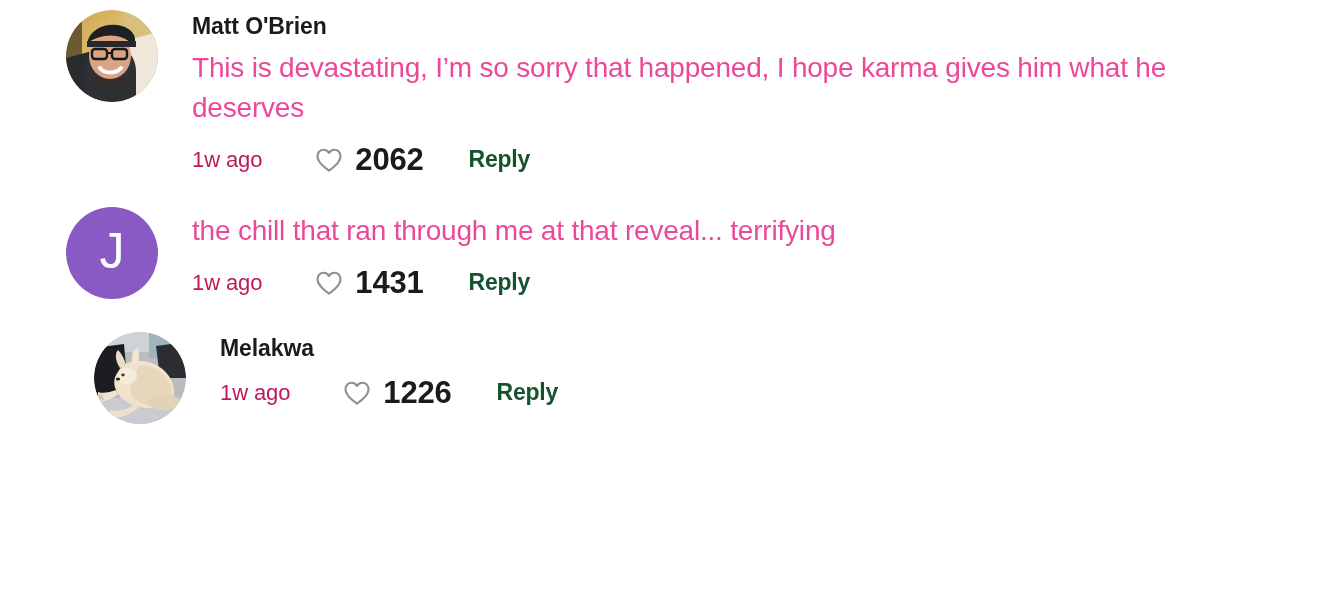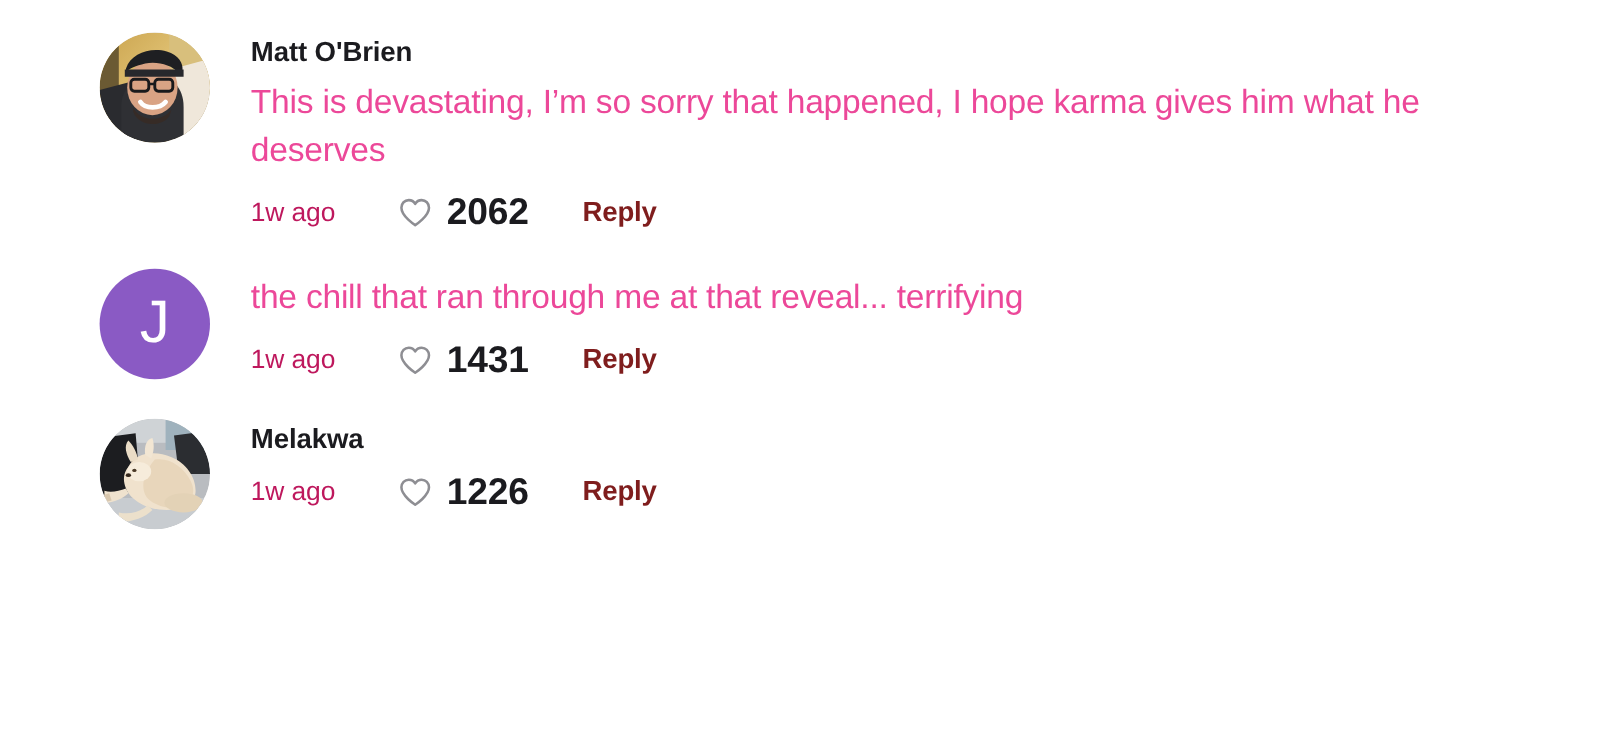--- a/index.html
+++ b/index.html
@@ -9,33 +9,33 @@
   }
   body {
     width: 1332px;
     height: 608px;
     overflow: hidden;
     font-family: "Liberation Sans", "DejaVu Sans", sans-serif;
     -webkit-font-smoothing: antialiased;
   }
 
   .comment-list {
-    padding: 17px;
+    padding: 0;
     margin: 0;
   }
 
   .comment {
     display: flex;
     align-items: flex-start;
     padding-left: 66px;
     box-sizing: border-box;
   }
   .comment-1 { padding-top: 10px; }
   .comment-2 { padding-top: 29px; }
-  .comment-3 { padding-top: 31px; }
+  .comment-3 { padding-top: 31px; margin-left: 28px; }
 
   
   .avatar {
     width: 92px;
     height: 92px;
     min-width: 92px;
     border-radius: 50%;
     overflow: hidden;
     position: relative;
     margin-right: 34px;
@@ -108,21 +108,21 @@
   .like-count {
     font-size: 31px;
     color: #1b1b1f;
     font-weight: 700;
     margin-left: 11px;
     letter-spacing: -0.2px;
   }
 
   .reply-button {
     font-size: 23px;
-    color: #7f1d1d;
+    color: #14532d;
     font-weight: 700;
     margin-left: 45px;
     letter-spacing: -0.2px;
     cursor: pointer;
     background: none;
     border: 0;
     padding: 0;
     font-family: inherit;
   }
 </style>

